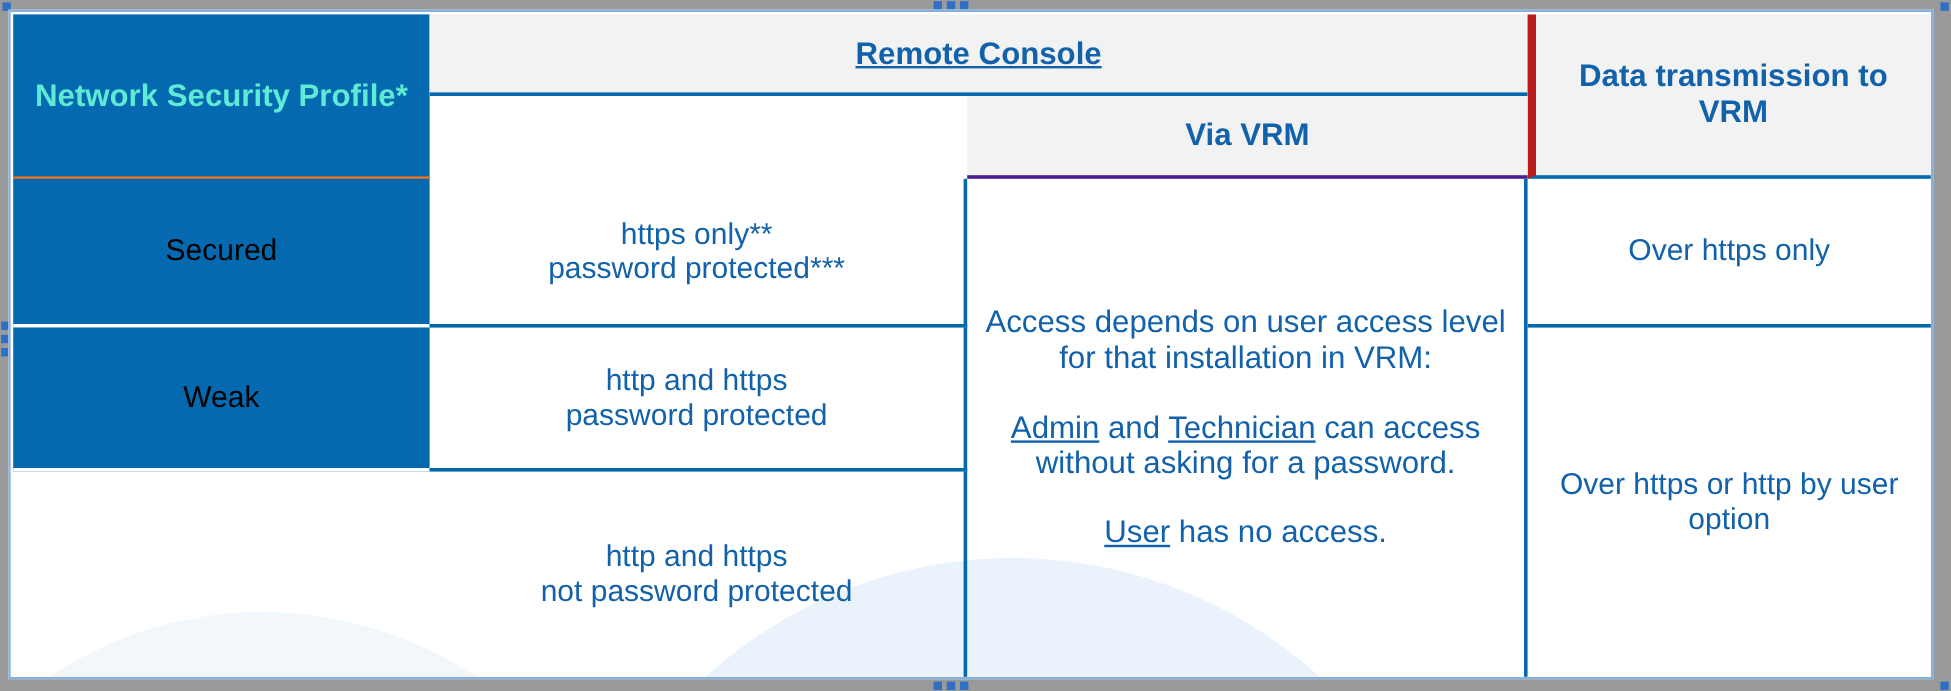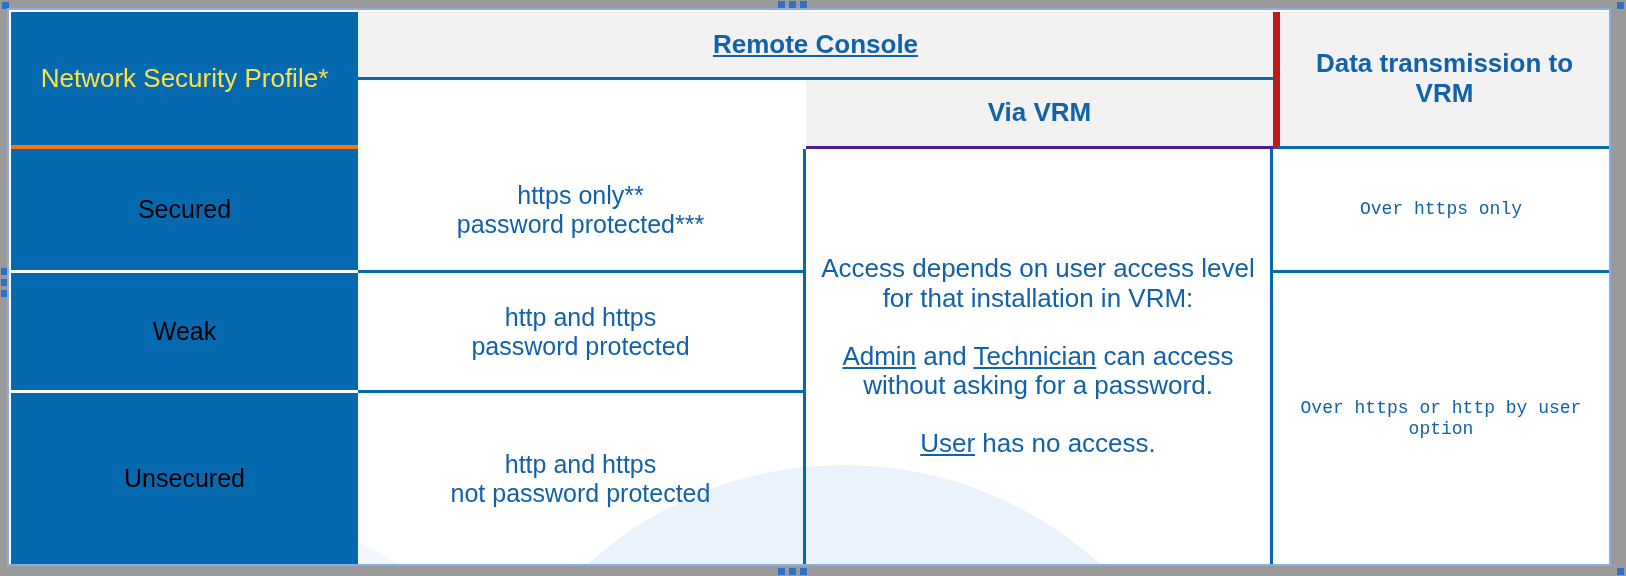--- a/index.html
+++ b/index.html
@@ -52,23 +52,23 @@
   }
   .cell{
     box-sizing:border-box;
     display:flex;align-items:center;justify-content:center;
     text-align:center;
     color:#1161ab;
     line-height:1.15;
     padding:2px 8px;
   }
   .hdr-blue{
-    background:#0569b0;color:#fde047;font-weight:normal;font-size:26px;
+    background:#0569b0;color:#5eead4;font-weight:bold;font-size:26px;
     grid-column:1;grid-row:1 / span 2;
-    border-bottom:4px solid #f97316;
+    border-bottom:2px solid #f97316;
   }
   .hdr-grey{
     background:#f2f2f2;font-weight:bold;font-size:26px;color:#1161ab;
   }
   .hdr-remote{
     grid-column:2 / span 2;grid-row:1;
     border-bottom:3px solid #0569b0;
     text-decoration:underline;
   }
   .hdr-local{
@@ -104,23 +104,22 @@
     grid-column:3;grid-row:3 / span 3;
     font-size:26px;
     border-right:3px solid #0569b0;
   }
   .vrm-cell .vrm-text{display:block;}
   .vrm-text p{margin:0;}
   .vrm-text .gap{height:28px;}
   u{text-decoration:underline;text-underline-offset:2px;}
 
   .data-cell{
-    grid-column:4;font-size:18px;
+    grid-column:4;font-size:25px;
     border-bottom:3px solid #0569b0;
-    font-family:Liberation Mono, monospace;
   }
   .data-1{grid-row:3;}
   .data-2{grid-row:4 / span 2;border-bottom:none;}
 </style>
 </head>
 <body>
 
 <div class="canvas">
 
   <div class="dot" style="left:2px;top:2px;"></div>
@@ -178,21 +177,20 @@
 
       <div class="cell local-cell" style="grid-row:4;">
         <span>
           <span>http and https</span><br>
           <span>password protected</span>
         </span>
       </div>
 
       <div class="cell data-cell data-2">Over https or http by user option</div>
 
-      <div class="cell rowlabel last" style="grid-row:5;">Unsecured</div>
 
       <div class="cell local-cell last" style="grid-row:5;">
         <span>
           <span>http and https</span><br>
           <span>not password protected</span>
         </span>
       </div>
 
     </div>
   </div>

